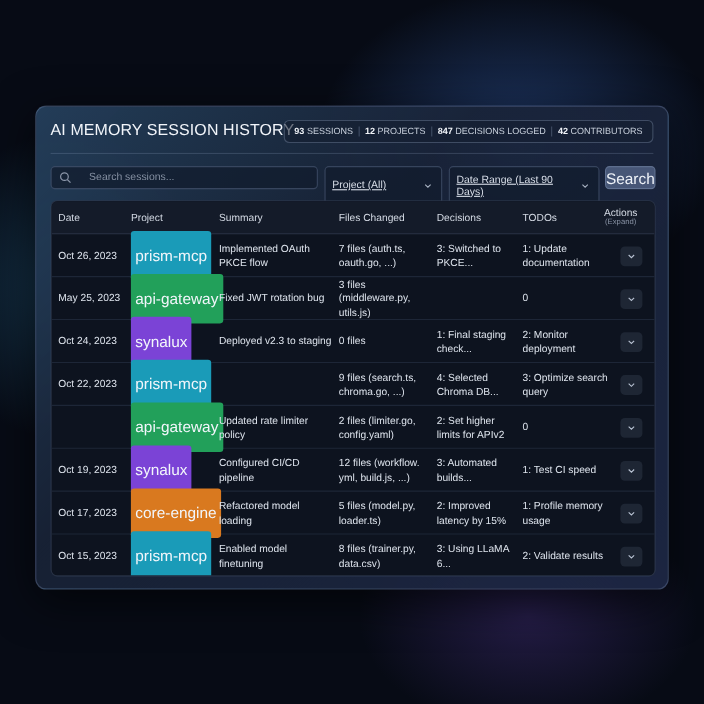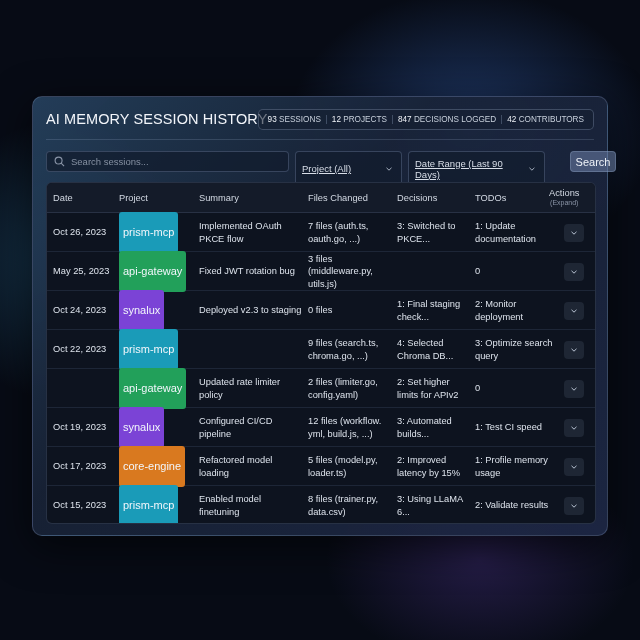--- a/index.html
+++ b/index.html
@@ -22,62 +22,62 @@
     box-shadow:0 10px 40px rgba(0,0,0,0.6);
   }
   .title{position:absolute;left:13px;top:14px;font-size:14.5px;font-weight:400;letter-spacing:0.1px;color:#f2f5fa}
   .stats{
     position:absolute;right:13px;top:12px;height:21px;display:flex;align-items:center;
     border:1px solid rgba(160,180,210,0.3);border-radius:5px;background:rgba(20,30,48,0.6);
     padding:0 4px;
   }
   .stat{font-size:8.2px;color:#c8d0dc;padding:0 5px;white-space:nowrap;border-left:1px solid rgba(160,180,210,0.3)}
   .stat:first-child{border-left:none}
-  .stat b{color:#f0f3f8;font-weight:400}
+  .stat b{color:#f0f3f8;font-weight:700}
   .divider{position:absolute;left:13px;right:13px;top:42px;height:1px;background:rgba(160,180,210,0.2)}
   .search{
     position:absolute;left:13px;top:54px;width:243px;height:21px;
     background:rgba(18,28,46,0.75);border:1px solid rgba(140,160,200,0.3);border-radius:4px;
-    display:flex;align-items:center;padding-left:7px;
+    display:flex;align-items:center;padding-left:7px;gap:10px;
   }
   .search svg{width:11px;height:11px}
   .search input{background:none;border:none;outline:none;color:#e0e6ef;font-family:"Liberation Sans",sans-serif;font-size:9.5px;margin-left:6px;width:200px}
   .search input::placeholder{color:#8590a2}
   .select{
     position:absolute;top:54px;height:35px;background:rgba(18,28,46,0.75);
     border:1px solid rgba(140,160,200,0.3);border-radius:4px;display:flex;align-items:center;
     padding:0 8px 0 6px;justify-content:space-between;font-size:9.5px;color:#d8dee8;text-decoration:underline;
   }
   .select svg{width:8px;height:8px}
   .sel-project{left:262px;width:107px}
   .sel-date{left:375px;width:137px}
   .btn-search{
     position:absolute;left:517px;top:54px;width:46px;height:21px;border-radius:4px;
     background:rgba(110,130,170,0.55);border:1px solid rgba(160,180,210,0.3);
-    color:#eef2f8;font-size:11px;display:flex;align-items:center;justify-content:center;margin-left:20px;
+    color:#eef2f8;font-size:14px;display:flex;align-items:center;justify-content:center;
   }
   .table{
     position:absolute;left:13px;top:85px;width:550px;height:342px;border-radius:6px;
     background:#0d131f;overflow:hidden;border:1px solid rgba(120,140,180,0.25);
   }
   .thead{height:30px;background:#141b29;display:flex;align-items:center;border-bottom:1px solid rgba(120,140,180,0.2)}
   .th{font-size:9.3px;color:#d3d9e3;position:absolute}
   .th-actions{text-align:center;line-height:1.05}
   .th-actions small{display:block;font-size:7px;color:#8993a5}
   .row{position:relative;height:39px;border-bottom:1px solid rgba(120,140,180,0.16)}
   .row:last-child{border-bottom:none}
   .cell{position:absolute;top:0;height:39px;display:flex;align-items:center;font-size:9.3px;color:#dde3ec;line-height:1.3}
   .c-date{left:6px}
   .c-proj{left:72px}
   .c-sum{left:152px;width:104px}
   .c-files{left:261px;width:86px}
   .c-dec{left:350px;width:75px}
   .c-todo{left:428px;width:80px}
   .c-act{left:516px;width:22px;justify-content:center}
-  .tag{font-size:11px;padding:14px 4px;border-radius:3px;color:#f2f6fb;line-height:1.25}
+  .tag{font-size:14px;padding:14px 4px;border-radius:3px;color:#f2f6fb;line-height:1.25}
   .expand{
     width:20px;height:18px;border-radius:4px;background:#1e2634;display:flex;align-items:center;justify-content:center;
   }
   .expand svg{width:8px;height:8px}
 </style>
 </head>
 <body>
 
 <div class="panel">
   <div class="title">AI MEMORY SESSION HISTORY</div>

